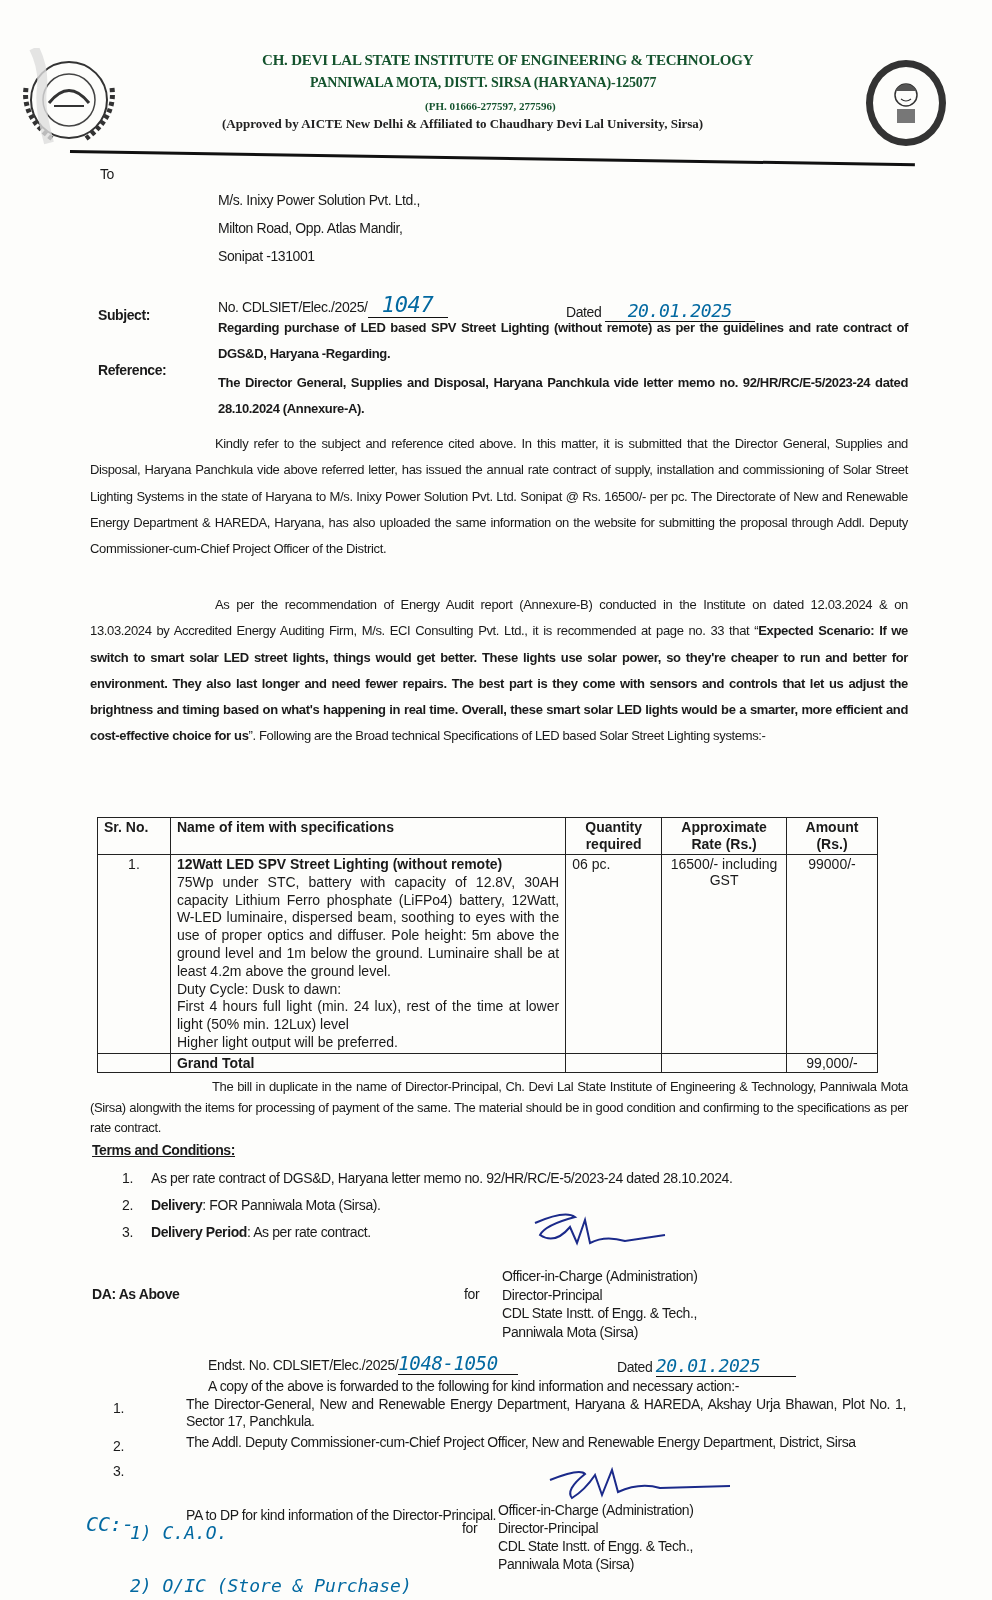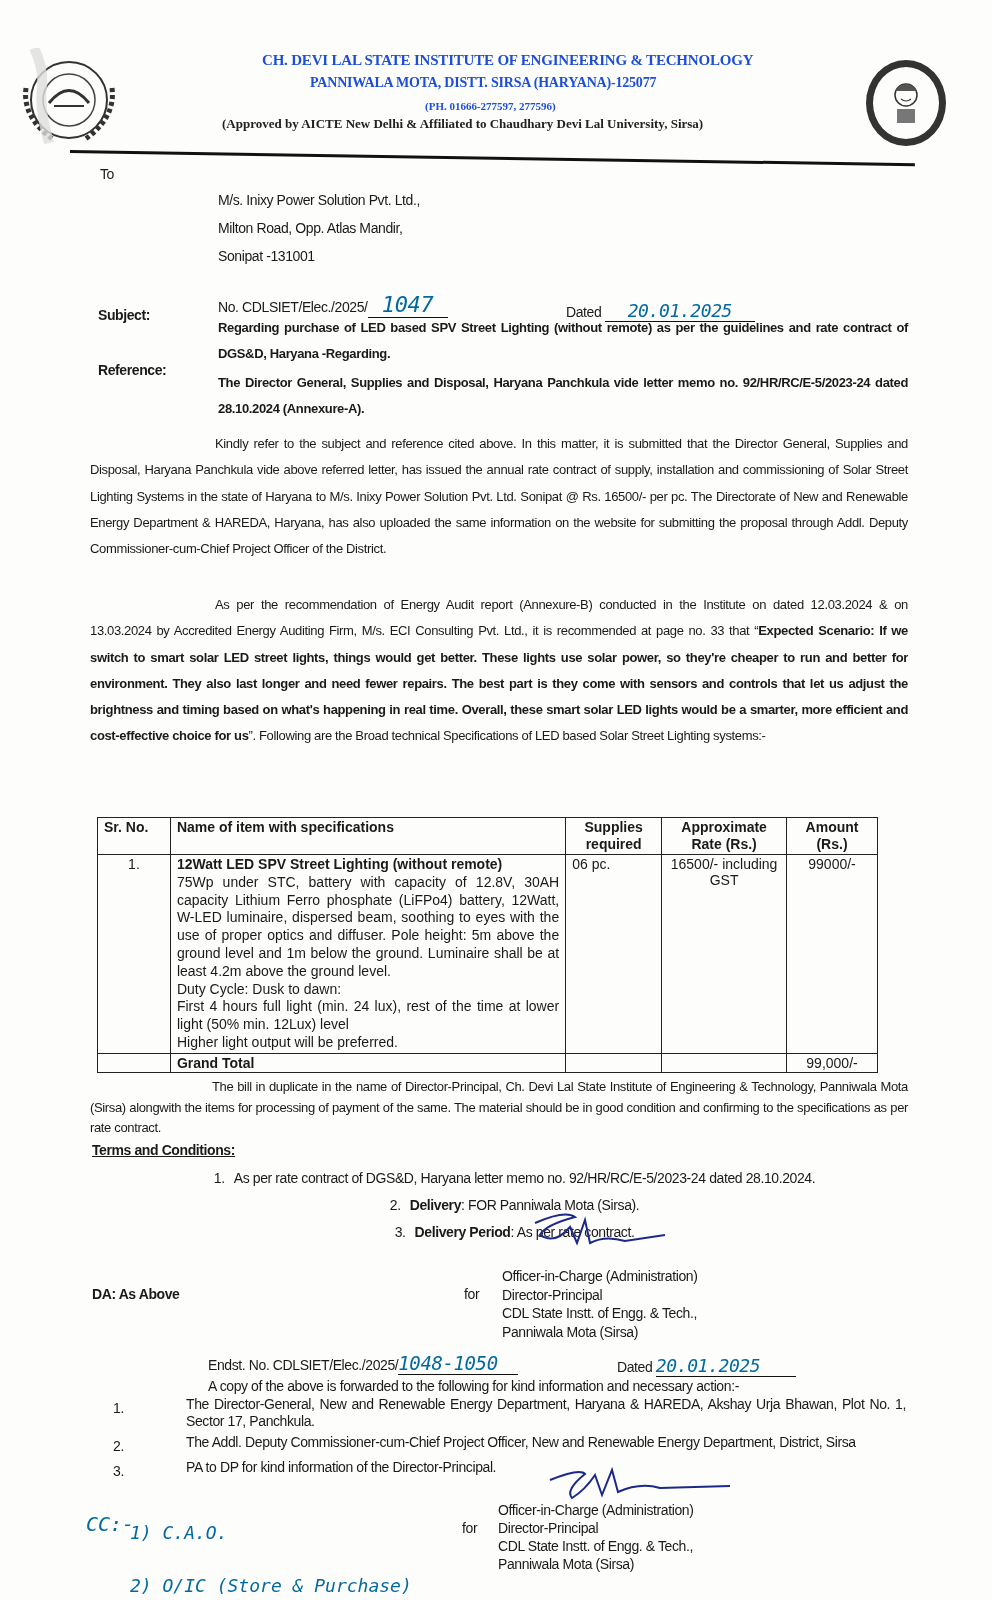--- a/index.html
+++ b/index.html
@@ -1,19 +1,19 @@
 <!DOCTYPE html>
 <html><head>
 <meta charset="utf-8">
 <style>
   html, body { margin: 0; padding: 0; background: #fdfdfb; }
   body { width: 992px; height: 1600px; position: relative; overflow: hidden; color: #1a1a1a;
          font-family: "Liberation Sans Narrow", "Liberation Sans", sans-serif; }
   .abs { position: absolute; }
-  .hdr-title { font-family: "Liberation Serif", serif; font-weight: bold; color: #1d4ed8; }
+  .hdr-title { font-family: "Liberation Serif", serif; font-weight: bold; color: #14532d; }
   .cond { font-family: "Liberation Sans", sans-serif; font-size: 14px; letter-spacing: -0.4px; }
   .hand { font-family: "DejaVu Sans Mono", monospace; color: #0369a1; font-style: italic; }
   .para { font-family: "Liberation Sans", sans-serif; font-size: 13px; line-height: 26.3px; text-align: justify; letter-spacing: -0.35px; }
   .b { font-weight: bold; }
   table.spec { position: absolute; left: 97px; top: 817px; width: 781px; border-collapse: collapse;
                font-family: "Liberation Sans", sans-serif; font-size: 14px; }
   table.spec td, table.spec th { border: 1.5px solid #222; vertical-align: top; padding: 1px 6px; }
   table.spec th { font-weight: bold; text-align: center; line-height: 17px; }
   .spec-text { text-align: justify; line-height: 17.8px; }
   .logo-left { left: 14px; top: 48px; width: 110px; height: 100px; }
@@ -78,21 +78,21 @@
     <col style="width:73px">
       <col style="width:396px">
       <col style="width:96px">
       <col style="width:125px">
       <col style="width:91px">
   </colgroup>
   <tbody>
       <tr>
     <th style="text-align:left;">Sr. No.</th>
     <th style="text-align:left;height:30px;">Name of item with specifications</th>
-    <th>Supplies required</th>
+    <th>Quantity required</th>
     <th>Approximate Rate (Rs.)</th>
     <th>Amount (Rs.)</th>
   </tr>
   <tr>
     <td style="text-align:center;">1.</td>
     <td class="spec-text">
       <div class="b">12Watt LED SPV Street Lighting (without remote)</div>
       <div>75Wp under STC, battery with capacity of 12.8V, 30AH capacity Lithium Ferro phosphate (LiFPo4) battery, 12Watt, W-LED luminaire, dispersed beam, soothing to eyes with the use of proper optics and diffuser. Pole height: 5m above the ground level and 1m below the ground. Luminaire shall be at least 4.2m above the ground level.</div>
       <div>Duty Cycle: Dusk to dawn:</div>
       <div>First 4 hours full light (min. 24 lux), rest of the time at lower light (50% min. 12Lux) level</div>
@@ -108,21 +108,21 @@
     <td></td>
     <td></td>
     <td style="text-align:center;">99,000/-</td>
   </tr>
 </tbody>
   </table>
 
 <div class="abs para" style="left:90px;top:1077px;width:818px;text-indent:122px;line-height:20.5px;">The bill in duplicate in the name of Director-Principal, Ch. Devi Lal State Institute of Engineering &amp; Technology, Panniwala Mota (Sirsa) alongwith the items for processing of payment of the same. The material should be in good condition and confirming to the specifications as per rate contract.</div>
 
 <div class="abs cond b" style="left:92px;top:1142px;text-decoration:underline;">Terms and Conditions:</div>
-<div class="abs cond" style="left:130px;top:1170px;width:760px;text-align:center;">
+<div class="abs cond" style="left:122px;top:1170px;width:760px;">
   <div style="height:27px;"><span style="display:inline-block;width:29px;">1.</span><span>As per rate contract of DGS&amp;D, Haryana letter memo no. 92/HR/RC/E-5/2023-24 dated 28.10.2024.</span></div>
   <div style="height:27px;"><span style="display:inline-block;width:29px;">2.</span><span class="b">Delivery</span><span>: FOR Panniwala Mota (Sirsa).</span></div>
   <div style="height:27px;"><span style="display:inline-block;width:29px;">3.</span><span class="b">Delivery Period</span><span>: As per rate contract.</span></div>
 </div>
 
 <svg class="abs" style="left:515px;top:1205px;" width="170" height="50">
   <path class="sig" d="M20 18 Q50 5 60 12 Q30 20 25 30 Q40 40 55 22 L62 38 L70 15 L75 38 Q90 30 110 36 L150 30"></path>
 </svg>
 
 <div class="abs cond b" style="left:92px;top:1266px;margin-top:20px;">DA: As Above</div>
@@ -148,21 +148,21 @@
   <div style="display:flex;margin-bottom:4px;">
       <span style="flex:0 0 73px;padding-top:4px;">1.</span>
       <span style="text-align:justify;flex:1;">The Director-General, New and Renewable Energy Department, Haryana &amp; HAREDA, Akshay Urja Bhawan, Plot No. 1, Sector 17, Panchkula.</span>
     </div>
   <div style="display:flex;margin-bottom:4px;">
       <span style="flex:0 0 73px;padding-top:4px;">2.</span>
       <span style="text-align:justify;flex:1;">The Addl. Deputy Commissioner-cum-Chief Project Officer, New and Renewable Energy Department, District, Sirsa</span>
     </div>
   <div style="display:flex;">
       <span style="flex:0 0 73px;padding-top:4px;">3.</span>
-      <span style="flex:1;">PA to DP for kind information of the Director-Principal.</span>
+      <span style="flex:1;margin-top:48px;">PA to DP for kind information of the Director-Principal.</span>
     </div>
 </div>
 
 <svg class="abs" style="left:540px;top:1460px;" width="200" height="45">
   <path class="sig" d="M10 20 Q40 8 45 14 Q25 30 32 38 Q45 30 55 15 L62 35 L72 10 L78 32 Q100 22 120 28 L190 26"></path>
 </svg>
 
 <div class="abs cond" style="left:462px;top:1520px;">for</div>
 <div class="abs cond" style="left:498px;top:1501px;line-height:18px;">
   <div>Officer-in-Charge (Administration)</div>

